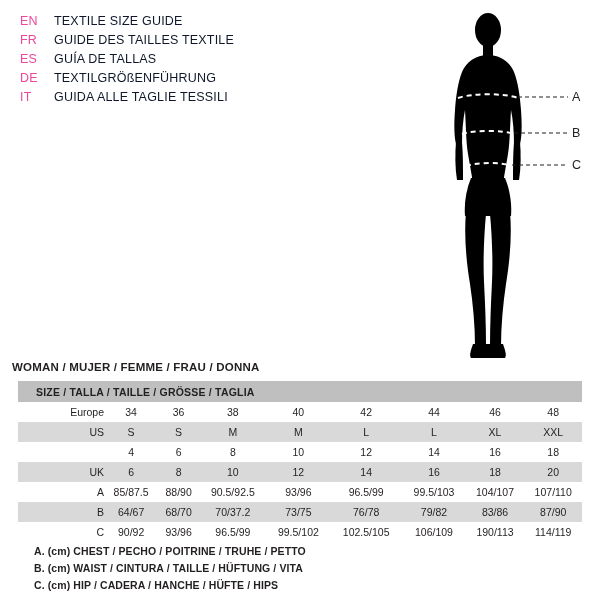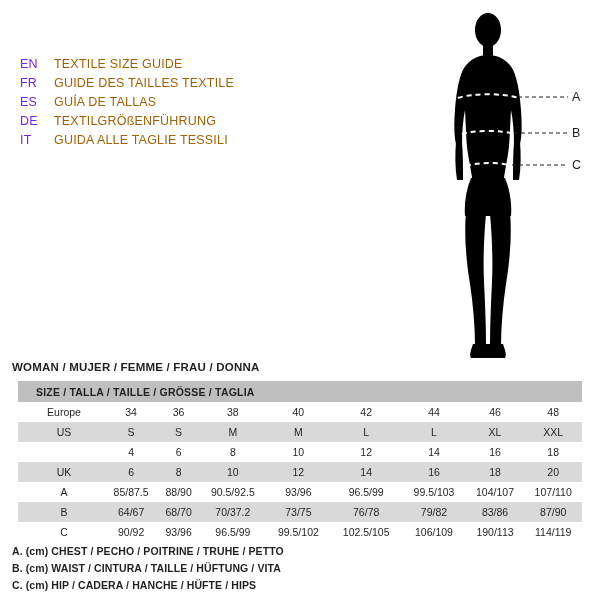--- a/index.html
+++ b/index.html
@@ -31,25 +31,24 @@
   .lang-row {
     display: flex;
     align-items: baseline;
     height: 19px;
     font-size: 12.5px;
     letter-spacing: 0.2px;
   }
   .lang-code {
     width: 34px;
     flex: 0 0 34px;
-    color: #6d28d9;
-    margin-top: 43px;
+    color: #ec4899;
   }
   .lang-text {
-    color: #a16207;
+    color: #0f172a;
   }
 
   
   .figure-wrap {
     position: absolute;
     top: 8px;
     left: 400px;
     width: 190px;
     height: 360px;
   }
@@ -99,30 +98,30 @@
     letter-spacing: 0.2px;
     height: 17px;
   }
   table.size-table tr.shade td {
     background: #d9d9d9;
   }
   table.size-table tr.plain td {
     background: #ffffff;
   }
   table.size-table td.rowlabel {
-    text-align: center;
+    text-align: right;
     padding-left: 6px;
     width: 80px;
     margin-left: 8px;
   }
 
   
   .notes {
     position: absolute;
-    left: 12px;
+    left: 34px;
     top: 543px;
     width: 560px;
   }
   .note-line {
     font-size: 10.5px;
     font-weight: bold;
     letter-spacing: 0.1px;
     line-height: 17px;
   }
 </style>

